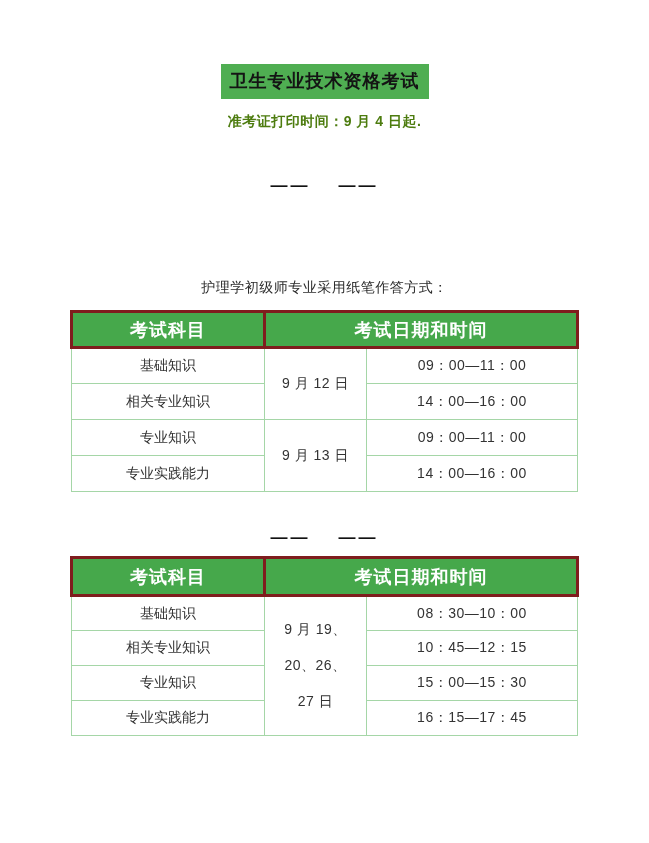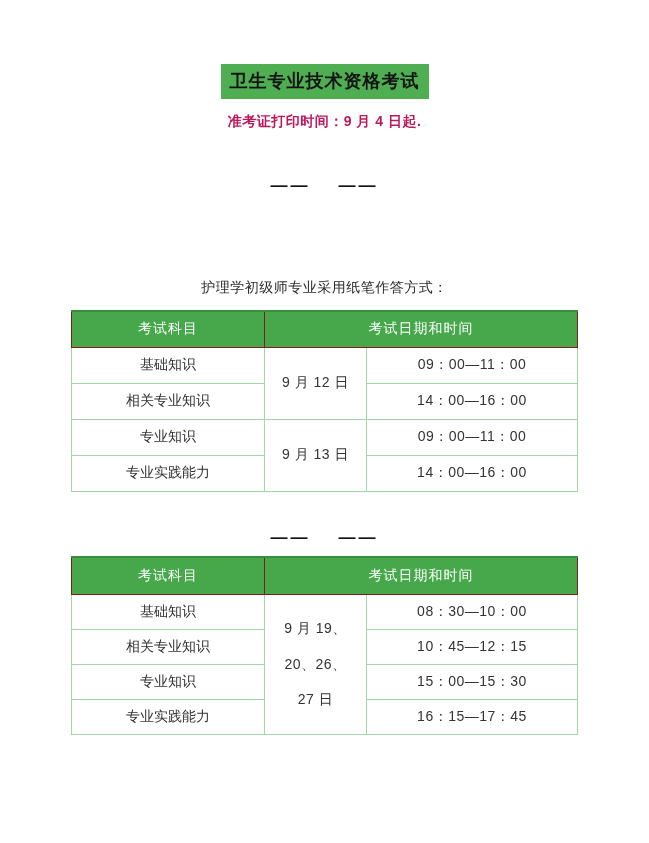--- a/index.html
+++ b/index.html
@@ -21,21 +21,21 @@
     font-size:18px;
     font-weight:bold;
     letter-spacing:1px;
     padding:5px 9px 6px 9px;
   }
   .subtitle {
     margin-top:14px;
     text-align:center;
     font-size:14px;
     font-weight:bold;
-    color:#be185d;
+    color:#4d7c0f;
     letter-spacing:0.5px;
   }
 
   
   .section-head {
     display:flex; justify-content:center; align-items:center;
     gap:28px;
     font-weight:bold; color:#111111;
   }
   .section-head .dash { font-size:17px; letter-spacing:3px; white-space:nowrap; }
@@ -61,24 +61,24 @@
     table-layout:fixed;
     border:1px solid #a5d6a7;
     border-top:2px solid #388e3c;
   }
   table.exam-table.t1 { margin-top:13px; }
   table.exam-table.t2 { margin-top:8px; }
   col.c1 { width:193px; } col.c2 { width:102px; } col.c3 { width:211px; }
   .exam-table th {
     background:#46a84b;
     color:#ffffff;
-    font-size:14px;
-    font-weight:normal;
+    font-size:18px;
+    font-weight:bold;
     letter-spacing:1px;
-    border:1px solid #7f1d1d;
+    border:3px solid #7f1d1d;
     text-align:center;
   }
   .t1 th { height:36px; }
   .t2 th { height:38px; }
   .exam-table td {
     border:1px solid #a5d6a7;
     font-size:14px;
     color:#333333;
     text-align:center;
     vertical-align:middle;

